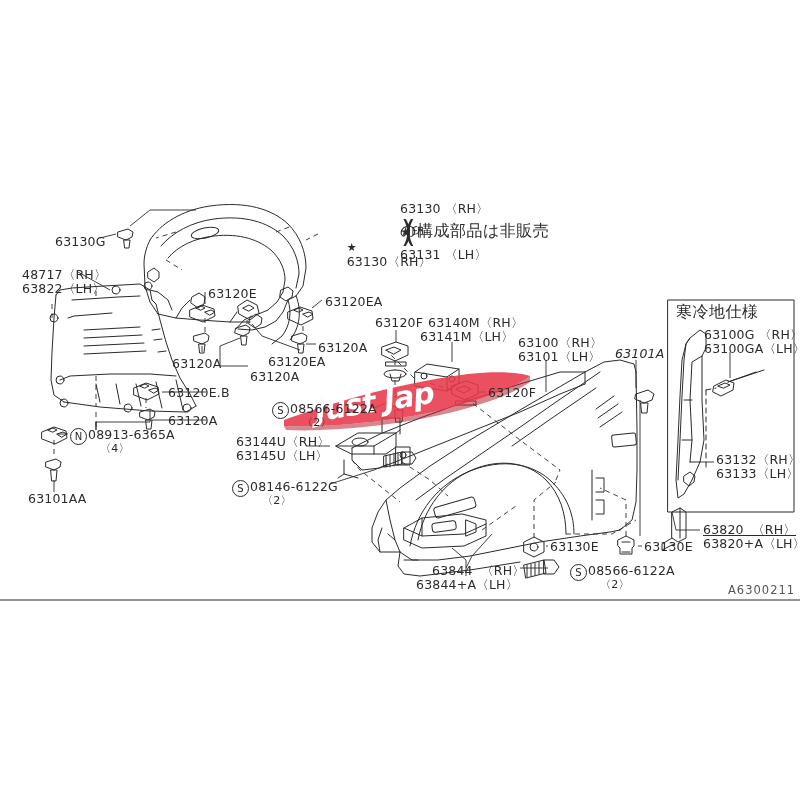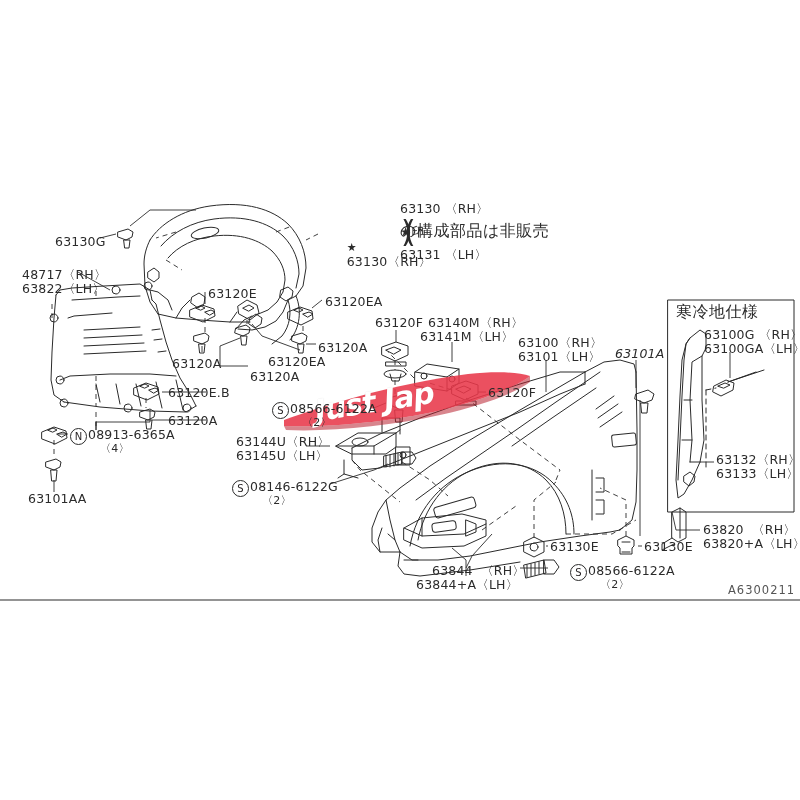--- a/index.html
+++ b/index.html
@@ -434,21 +434,21 @@
   <div class="lbl" style="left:428px;top:316px;">63140M〈RH〉</div>
   <div class="lbl" style="left:420px;top:330px;">63141M〈LH〉</div>
   <div class="lbl" style="left:518px;top:336px;">63100〈RH〉</div>
   <div class="lbl" style="left:518px;top:350px;">63101〈LH〉</div>
   <div class="lbl" style="left:615px;top:347px;font-style:italic;">63101A</div>
   <div class="lbl" style="left:488px;top:386px;">63120F</div>
   <div class="lbl" style="left:236px;top:435px;">63144U〈RH〉</div>
   <div class="lbl" style="left:236px;top:449px;">63145U〈LH〉</div>
   <div class="lbl" style="left:716px;top:453px;">63132〈RH〉</div>
   <div class="lbl" style="left:716px;top:467px;">63133〈LH〉</div>
-  <div class="lbl" style="left:703px;top:523px;">63820  〈RH〉</div>
+  <div class="lbl" style="left:703px;top:523px;text-decoration:underline;">63820  〈RH〉</div>
   <div class="lbl" style="left:703px;top:537px;">63820+A〈LH〉</div>
   <div class="lbl" style="left:550px;top:540px;">63130E</div>
   <div class="lbl" style="left:644px;top:540px;">63130E</div>
   <div class="lbl" style="left:432px;top:564px;">63844  〈RH〉</div>
   <div class="lbl" style="left:416px;top:578px;">63844+A〈LH〉</div>
 
   <div style="position:absolute;left:70px;top:428px;display:flex;align-items:flex-start;">
     <span style="display:inline-flex;align-items:center;justify-content:center;width:15px;height:15px;border:1px solid #2b2b2b;border-radius:50%;font-size:10px;line-height:1;margin-right:1px;">N</span>
     <span style="display:inline-block;">
       <span class="lbl" style="position:static;display:block;">08913-6365A</span>

